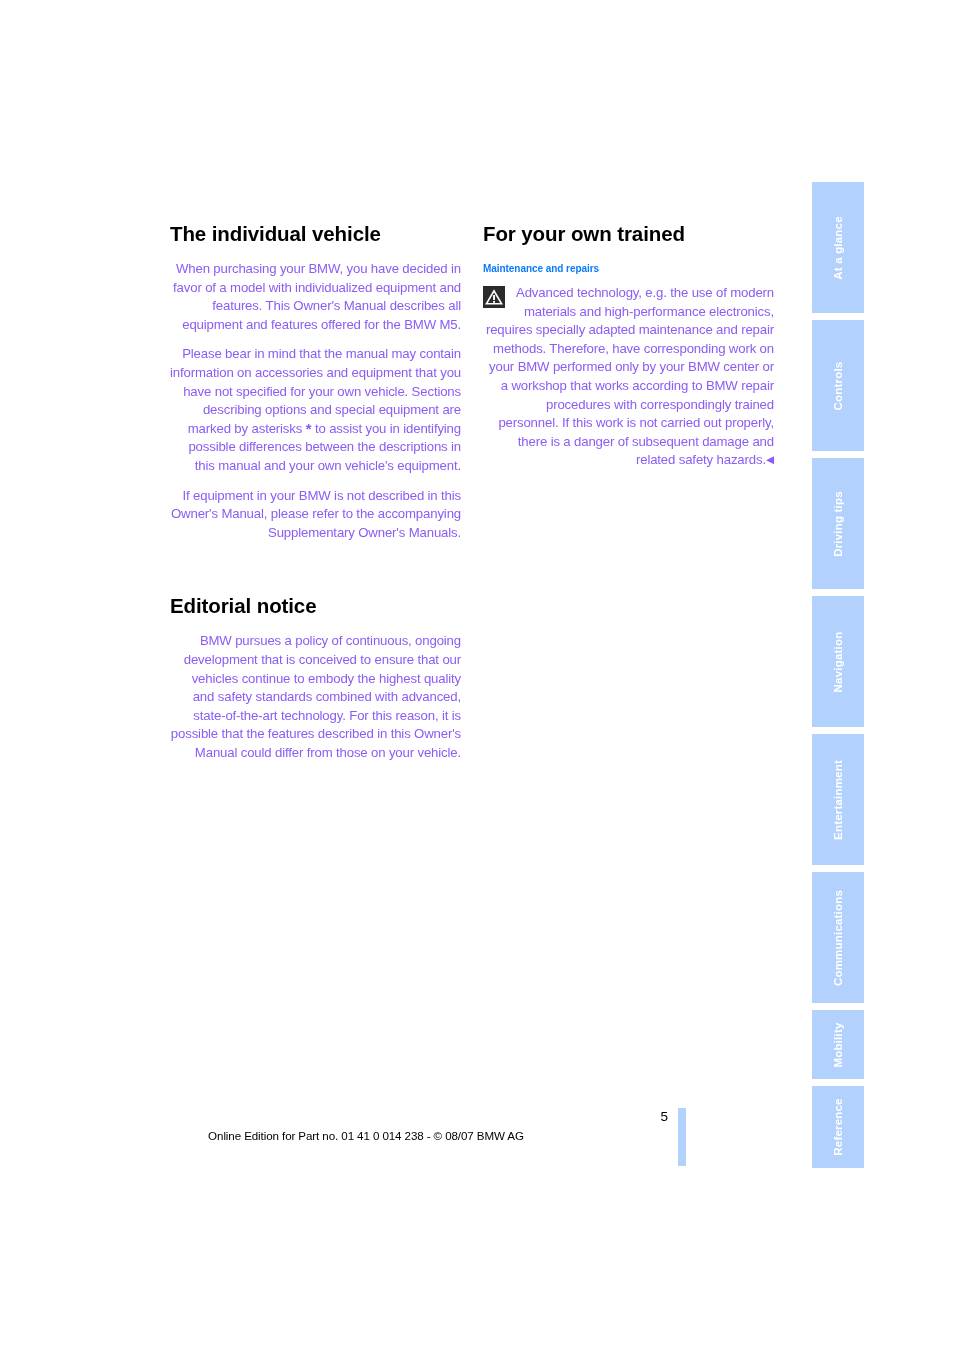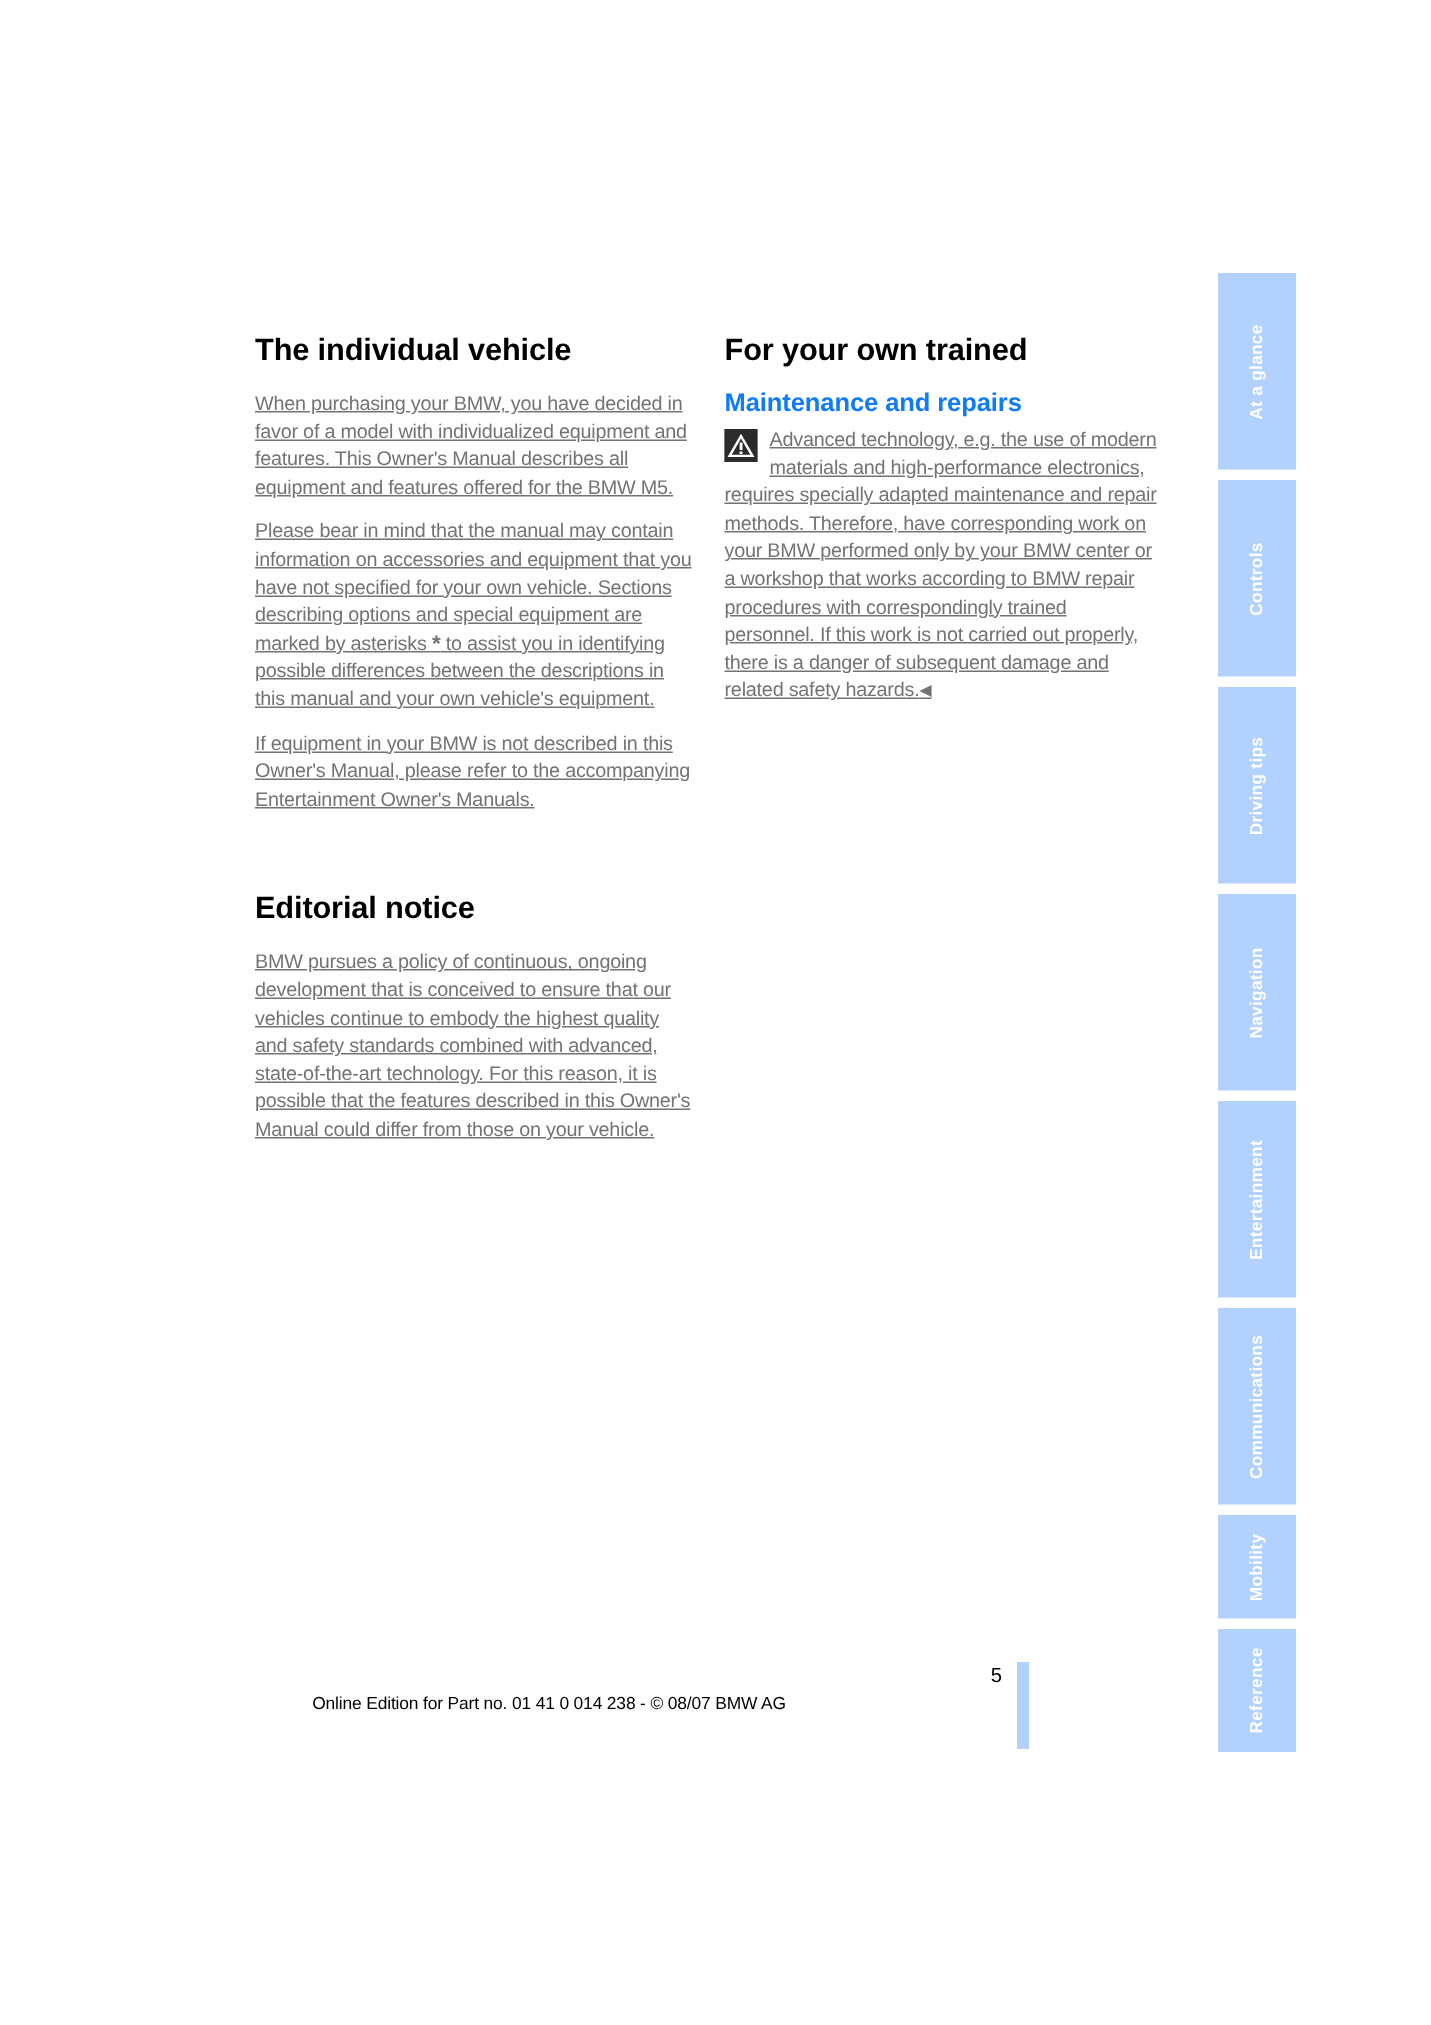--- a/index.html
+++ b/index.html
@@ -35,36 +35,35 @@
     margin: 0 0 14px 0;
     font-size: 20.5px;
     line-height: 24px;
     font-weight: bold;
     color: #000000;
     letter-spacing: -0.1px;
   }
 
   h2.sub-title {
     margin: 20px 0 6px 0;
-    font-size: 17px;
+    font-size: 10px;
     line-height: 18px;
     font-weight: bold;
     color: #0d7bfa;
     letter-spacing: -0.05px;
   }
   h2.sub-title.first { margin-top: 0; }
 
   p.body-text {
     margin: 0 0 11px 0;
     font-size: 13.2px;
     line-height: 18.6px;
-    color: #737373;
+    color: #8b5cf6;
     letter-spacing: -0.15px;
-    text-align: left;
-    text-decoration: underline;
+    text-align: right;
   }
   p.body-text:last-child { margin-bottom: 0; }
 
   .asterisk {
     font-weight: bold;
     font-size: 15px;
     line-height: 0;
     position: relative;
     top: 1px;
   }
@@ -156,21 +155,21 @@
 <div class="page">
 
   <div class="col col-left">
 
     <h1 class="section-title">The individual vehicle</h1>
 
     <p class="body-text">When purchasing your BMW, you have decided in favor of a model with individualized equipment and features. This Owner's Manual describes all equipment and features offered for the BMW M5.</p>
 
     <p class="body-text"><span>Please bear in mind that the manual may contain information on accessories and equipment that you have not specified for your own vehicle. Sections describing options and special equipment are marked by asterisks </span><span class="asterisk">*</span><span> to assist you in identifying possible differences between the descriptions in this manual and your own vehicle's equipment.</span></p>
 
-    <p class="body-text">If equipment in your BMW is not described in this Owner's Manual, please refer to the accompanying Entertainment Owner's Manuals.</p>
+    <p class="body-text">If equipment in your BMW is not described in this Owner's Manual, please refer to the accompanying Supplementary Owner's Manuals.</p>
 
     <h1 class="section-title" style="margin-top:52px;">Editorial notice</h1>
 
     <p class="body-text">BMW pursues a policy of continuous, ongoing development that is conceived to ensure that our vehicles continue to embody the highest quality and safety standards combined with advanced, state-of-the-art technology. For this reason, it is possible that the features described in this Owner's Manual could differ from those on your vehicle.</p>
   </div>
 
   <div class="col col-right">
 
     <h1 class="section-title">For your own trained</h1>
 

